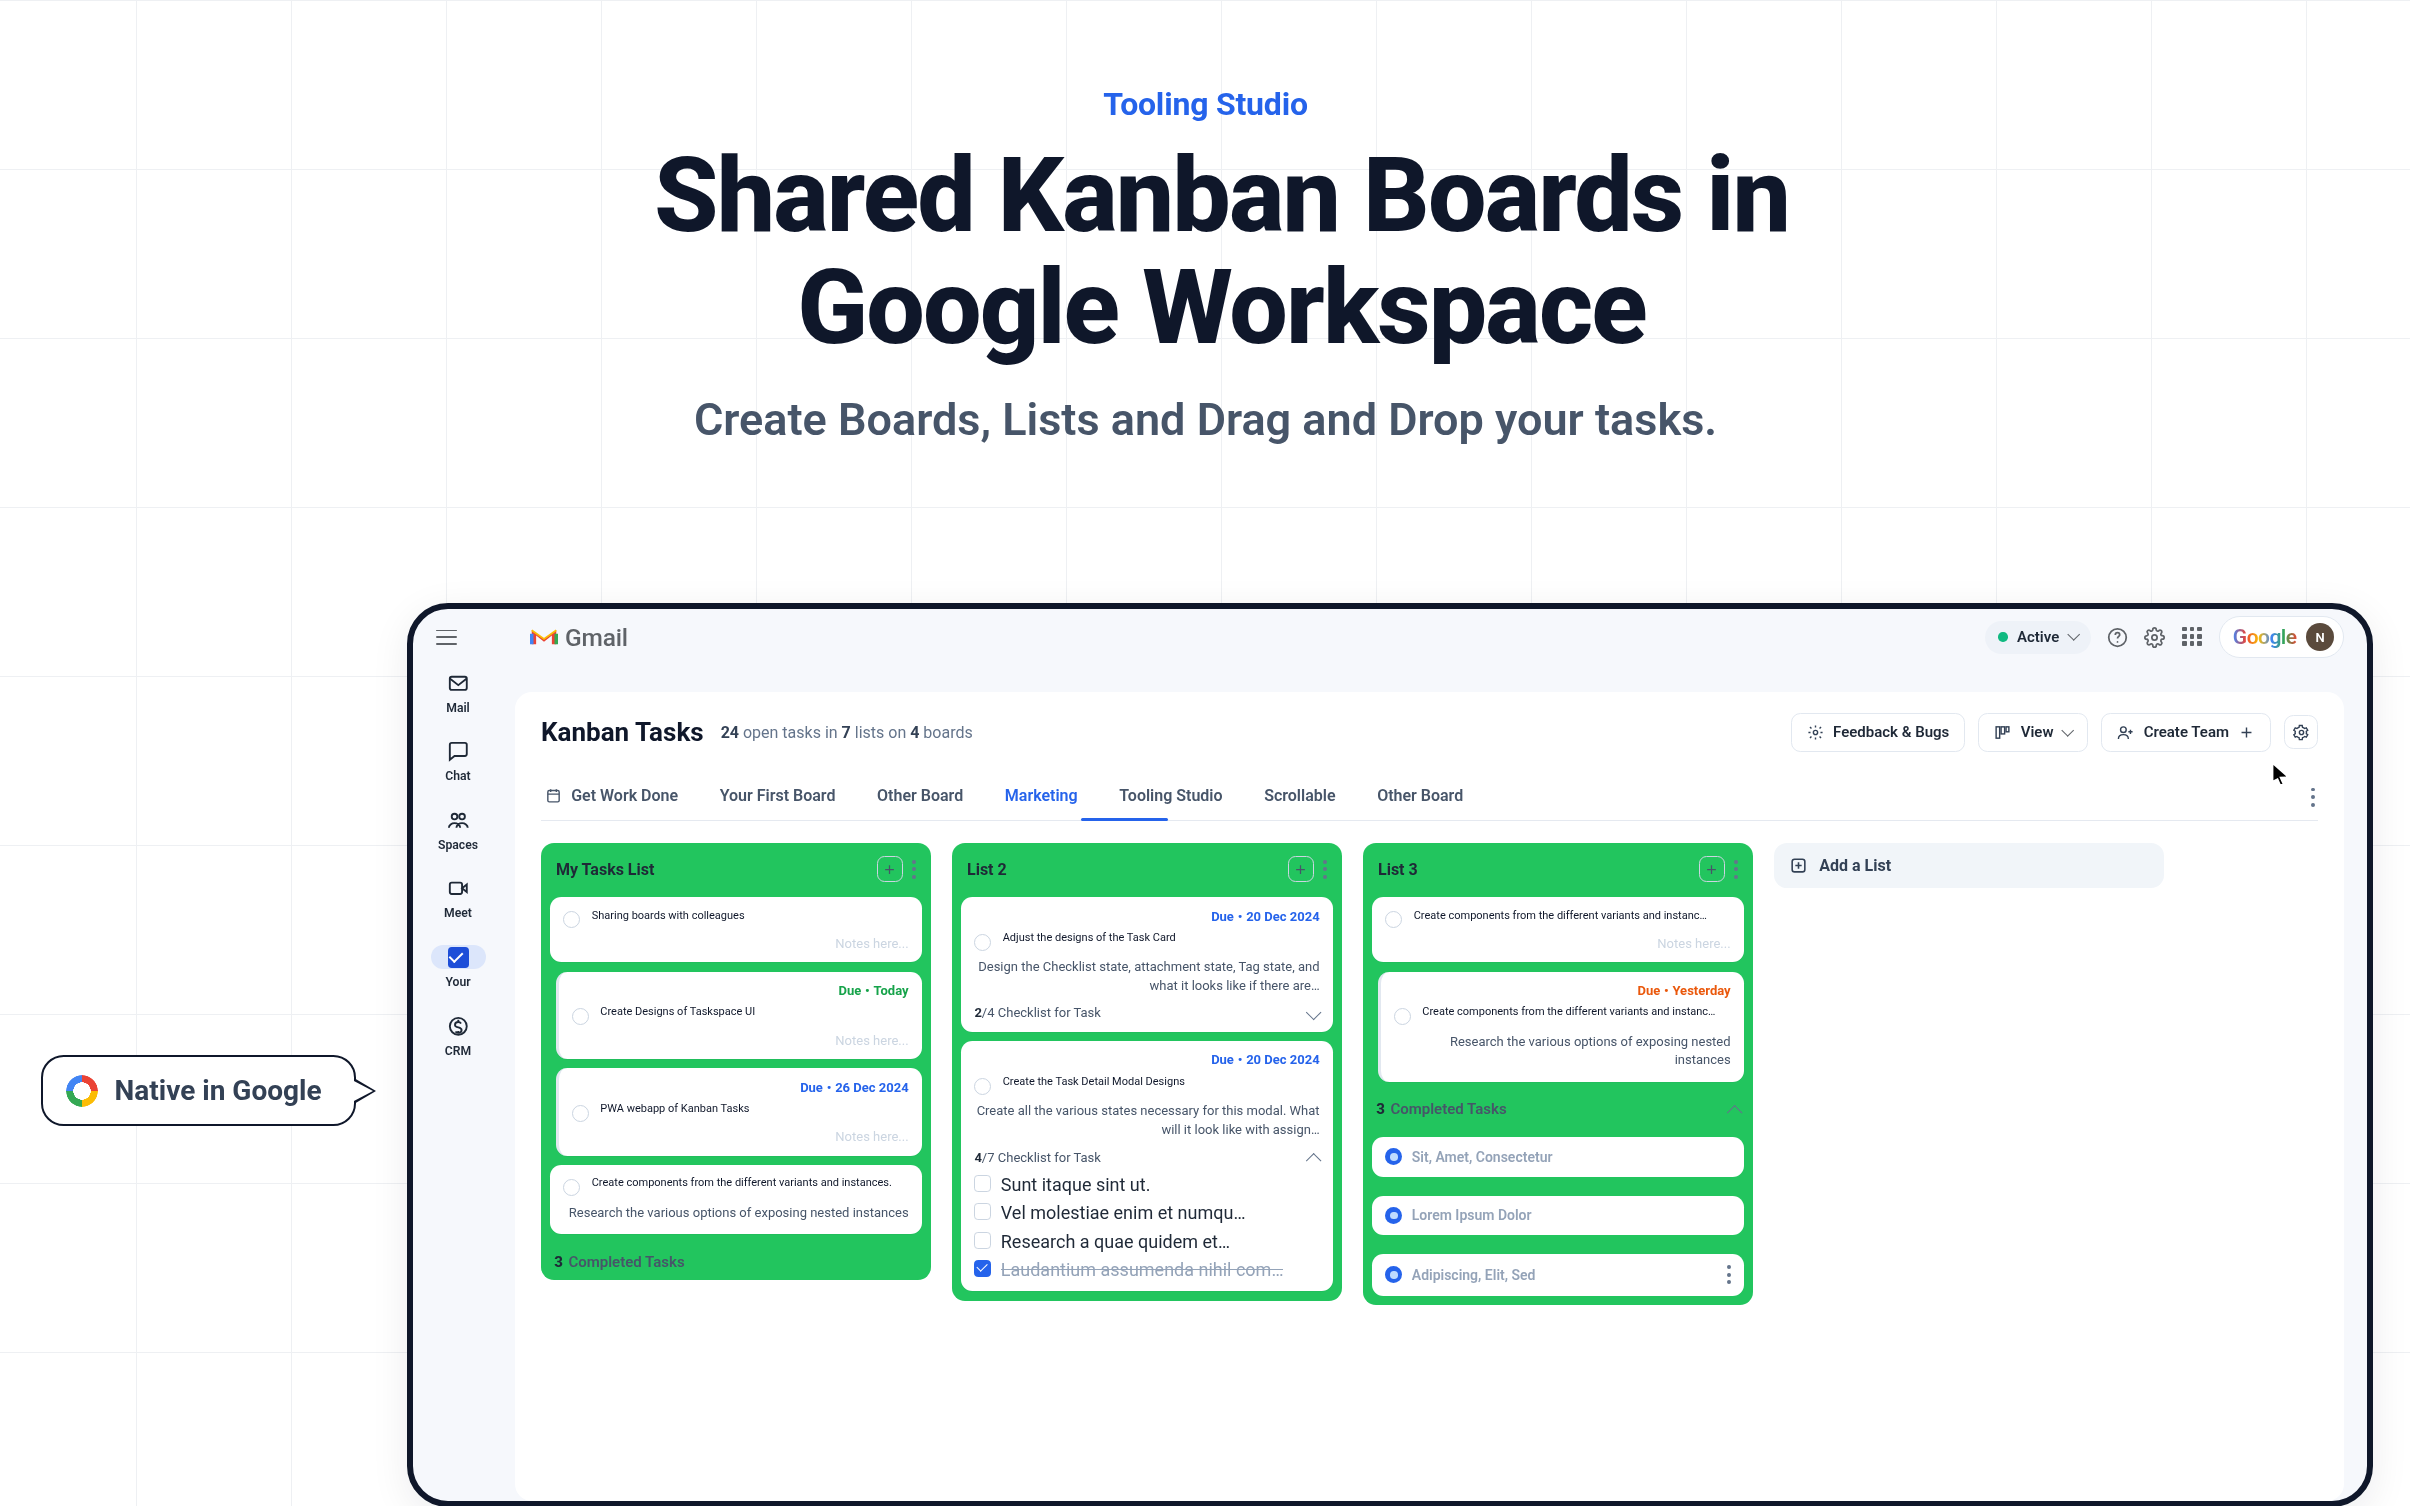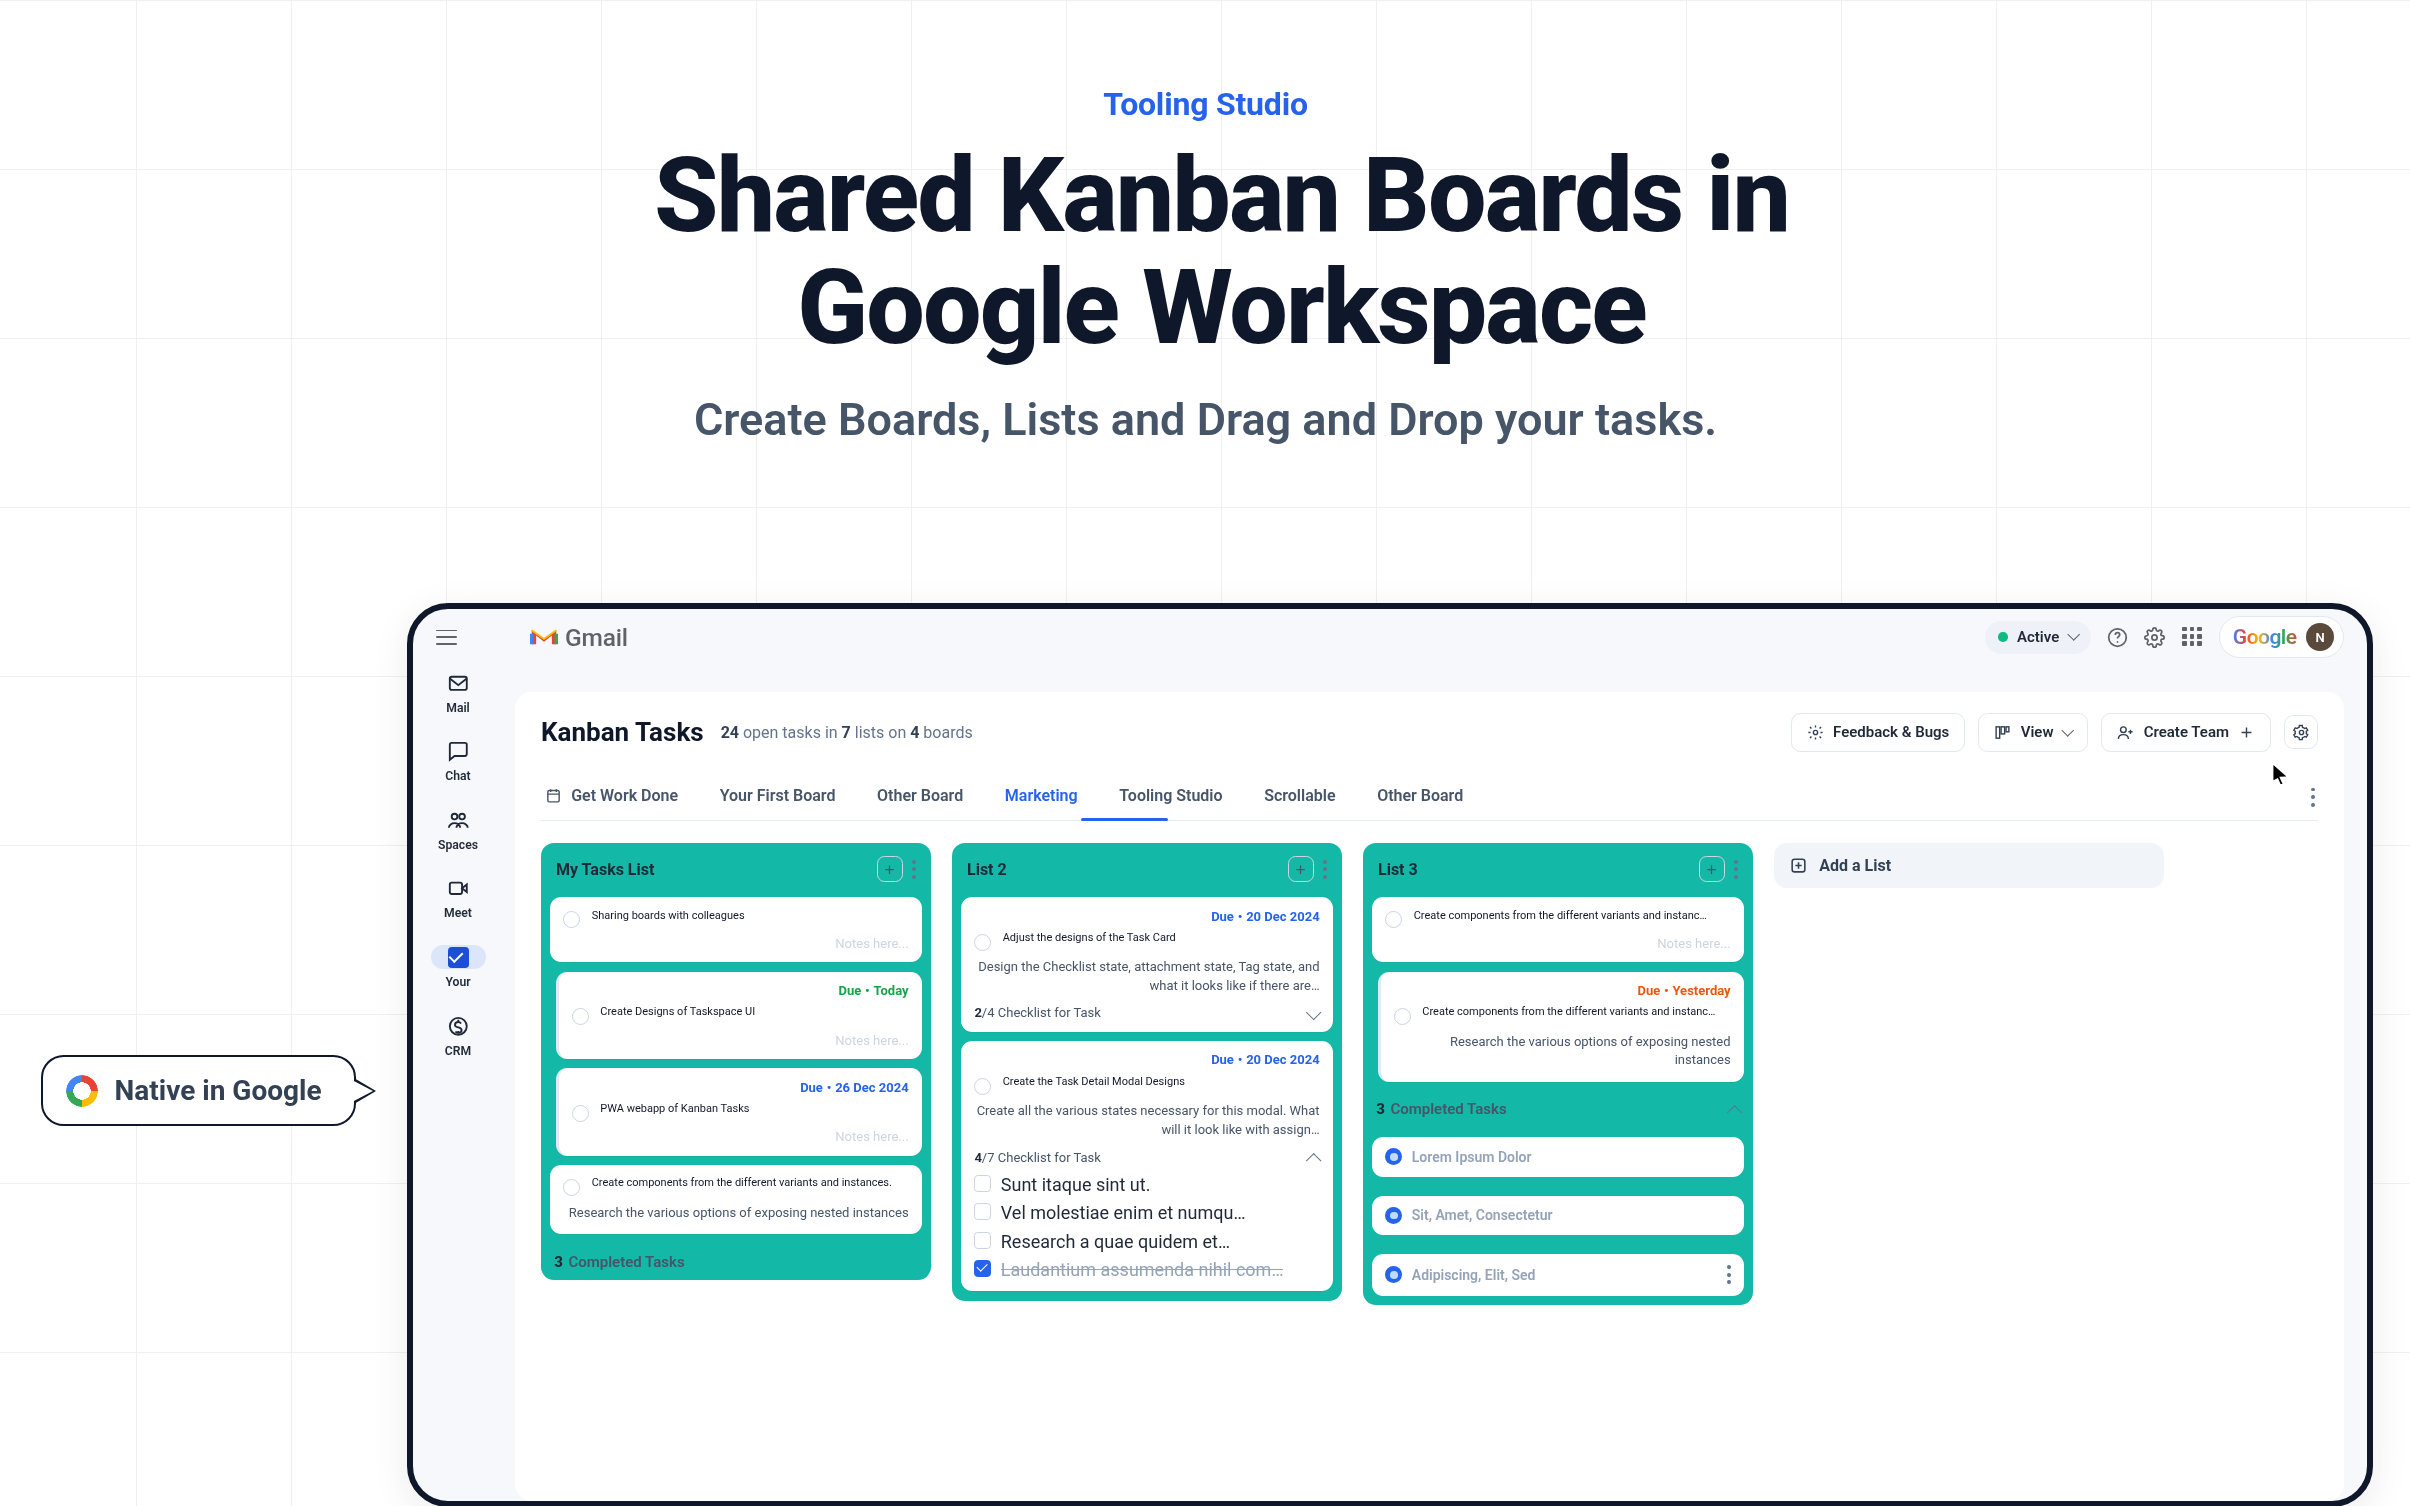--- a/index.html
+++ b/index.html
@@ -107,21 +107,21 @@
 .tab svg{width:17px;height:17px;stroke:#475569;}
 .tab.active{ color:#2563eb;}
 .tab.active::after{content:"";position:absolute;bottom:-0.9px;height:2.8px;background:#2563eb;border-radius:1.9px;width:75px;}
 .tab-row .tab.active::after{ left: var(--underline-left, 0); width: var(--underline-w, 75px);}
 .tab-more { margin-left:auto; padding-right:3.8px;}
 .vdots { width:3.8px; height:19px; display:flex; flex-direction:column; justify-content:space-between;}
 .vdots span{width:3.8px;height:3.8px;border-radius:50%;background:#64748b;}
 
 
 .board { display:flex; gap:21px; margin-top:22.6px; align-items:flex-start;}
-.list { width:390px; background:#14b8a6; border-radius:13px; padding:13px 9.4px 9.4px; display:flex; flex-direction:column; gap:9.4px;}
+.list { width:390px; background:#22c55e; border-radius:13px; padding:13px 9.4px 9.4px; display:flex; flex-direction:column; gap:9.4px;}
 .list-head { display:flex; align-items:center; padding:0 5.6px 5.6px;}
 .list-title { font-size:16px; font-weight:700; color:#1f2937;}
 .list-head-actions { margin-left:auto; display:flex; align-items:center; gap:9.4px;}
 .plus-box { width:26px; height:26px; border:0.9px solid #cbd5e1; border-radius:7.5px; display:flex; align-items:center;justify-content:center;color:#475569;cursor:pointer;}
 .plus-box svg{width:15px;height:15px;}
 .card { background:#fff; border-radius:11.3px; padding:11.3px 13px 11.3px; box-shadow: 0 0.9px 0 rgba(15,23,42,.04); position:relative;}
 .card.nested{ border-left:3.8px solid #e2e8f0; margin-left:5.6px;}
 .card .row1{display:flex; gap:11.3px; align-items:flex-start;}
 .radio{ width:17px; height:17px; border:1.9px solid #cbd5e1; border-radius:50%; flex:none; margin-top:2.8px;}
 .card-title{ font-size:11px; font-weight:400; color:#0f172a; line-height:1.35;}
@@ -520,25 +520,25 @@
             </div>
           <div class="desc">Research the various options of exposing nested instances</div>
         </div>
         <div class="completed">
           <b>3</b>
             <span>Completed Tasks</span>
           <span class="chev-sm up"></span>
         </div>
         <div class="done-card">
           <span class="disc"></span>
-          <span class="txt">Lorem Ipsum Dolor</span>
+          <span class="txt">Sit, Amet, Consectetur</span>
         </div>
         <div class="done-card">
           <span class="disc"></span>
-          <span class="txt">Sit, Amet, Consectetur</span>
+          <span class="txt">Lorem Ipsum Dolor</span>
         </div>
         <div class="done-card">
           <span class="disc"></span>
           <span class="txt">Adipiscing, Elit, Sed</span>
           <span class="menu">
               <span class="vdots">
                 <span></span>
                 <span></span>
                 <span></span>
               </span>

